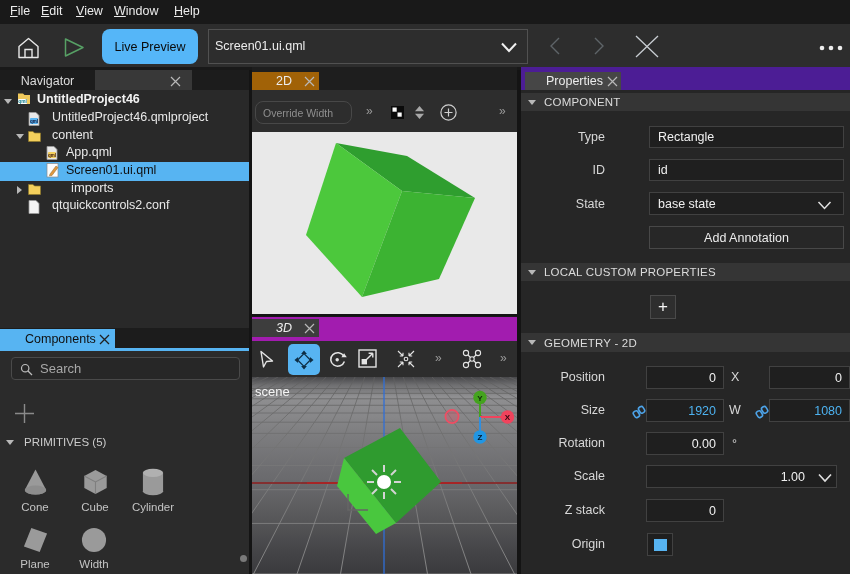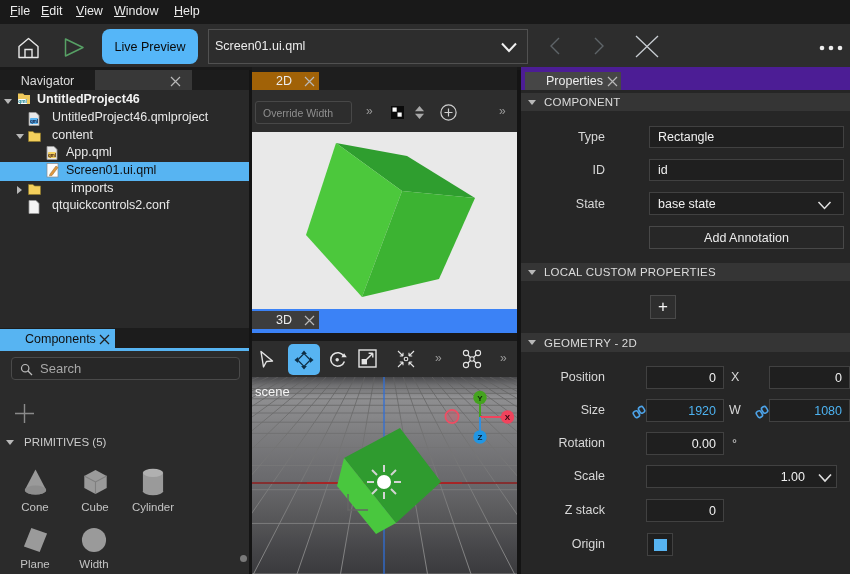--- a/index.html
+++ b/index.html
@@ -190,21 +190,21 @@
   <div class="abs" style="left:252px;top:67px;width:265px;height:23px;background:#1e1e1e;">
     <div class="abs" style="left:0;top:5px;width:67px;height:18px;background:#a16207;color:#ececec;font-size:12.5px;">
       <span style="position:absolute;left:24px;top:2px;">2D</span>
       <svg class="abs" style="left:51px;top:3px;" width="13" height="13" viewBox="0 0 13 13">
         <path d="M2 2 L11 11 M11 2 L2 11" stroke="#b8b8b8" stroke-width="1.2"></path>
       </svg>
     </div>
   </div>
 
   <div class="abs" style="left:252px;top:90px;width:265px;height:42px;background:#2d2d2d;">
-    <div class="abs" style="left:3px;top:11px;width:97px;height:23px;border:1px solid #484848;border-radius:3px;">
+    <div class="abs" style="left:3px;top:11px;width:97px;height:23px;border:1px solid #484848;border-radius:8px;">
       <div class="abs" style="left:7px;top:5px;color:#8f8f8f;font-size:10.5px;">Override Width</div>
     </div>
     <div class="abs" style="left:114px;top:14px;color:#9a9a9a;font-size:12px;">»</div>
     <svg class="abs" style="left:139px;top:16px;" width="13" height="13" viewBox="0 0 13 13">
       <rect x="0" y="0" width="13" height="13" fill="#0a0a0a"></rect>
       <rect x="1.5" y="1.5" width="4.2" height="4.2" fill="#fdfdfd"></rect>
       <rect x="6.5" y="6.5" width="4.2" height="4.2" fill="#fdfdfd"></rect>
     </svg>
     <svg class="abs" style="left:163px;top:16px;" width="9" height="13" viewBox="0 0 9 13">
       <path d="M4.5 0 L9 5.3 H0 Z" fill="#a8a8a8"></path>
@@ -220,21 +220,21 @@
   <div class="abs" style="left:252px;top:132px;width:265px;height:182px;background:#e9e9e9;">
     <svg width="265" height="182" viewBox="0 0 265 182">
       <polygon points="84,11 155,24 223,66 150,59" fill="#2f9e2f"></polygon>
       <polygon points="84,11 150,59 110,165 54,103" fill="#4cc83c"></polygon>
       <polygon points="150,59 223,66 187,147 110,165" fill="#3cb332"></polygon>
     </svg>
   </div>
 
   <div class="abs" style="left:252px;top:314px;width:265px;height:2px;background:#141414;"></div>
 
-  <div class="abs" style="left:252px;top:309px;width:265px;height:24px;background:#3b82f6;">
+  <div class="abs" style="left:252px;top:317px;width:265px;height:24px;background:#a21caf;font-style:italic;">
     <div class="abs" style="left:0;top:2px;width:67px;height:18px;background:#3d3d3d;color:#ececec;font-size:12.5px;">
       <span style="position:absolute;left:24px;top:2px;">3D</span>
       <svg class="abs" style="left:51px;top:3px;" width="13" height="13" viewBox="0 0 13 13">
         <path d="M2 2 L11 11 M11 2 L2 11" stroke="#b8b8b8" stroke-width="1.2"></path>
       </svg>
     </div>
   </div>
 
   <div class="abs" style="left:252px;top:341px;width:265px;height:36px;background:#2d2d2d;">
     <svg class="abs" style="left:6px;top:9px;" width="18" height="19" viewBox="0 0 18 19">

